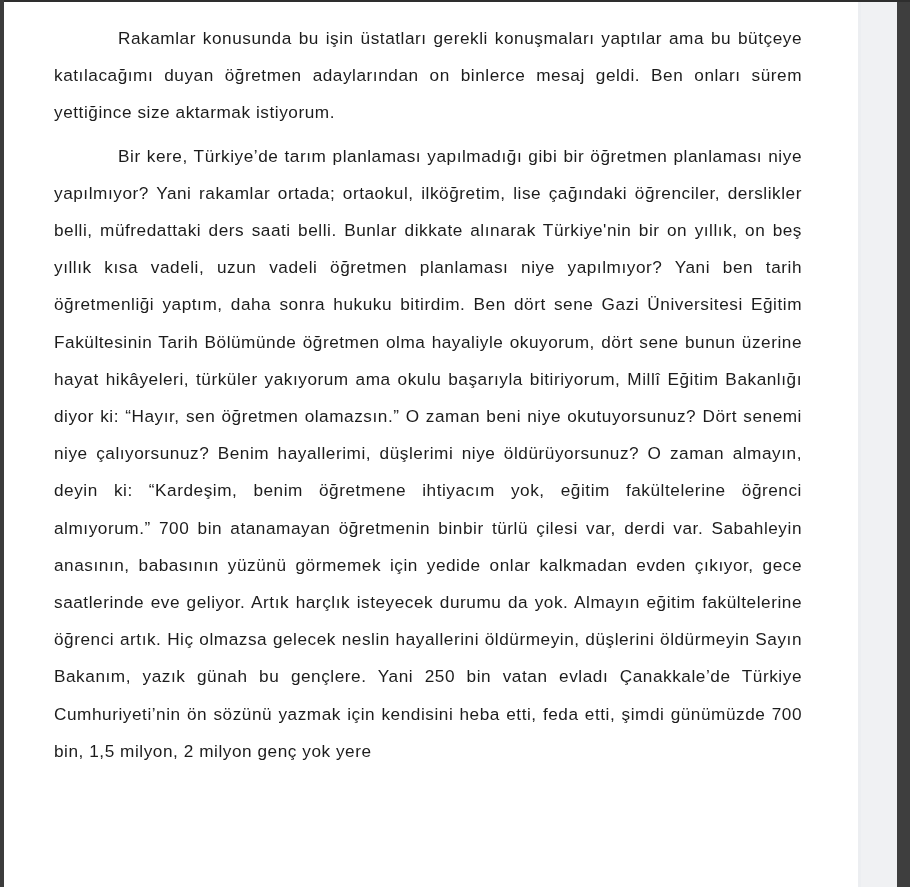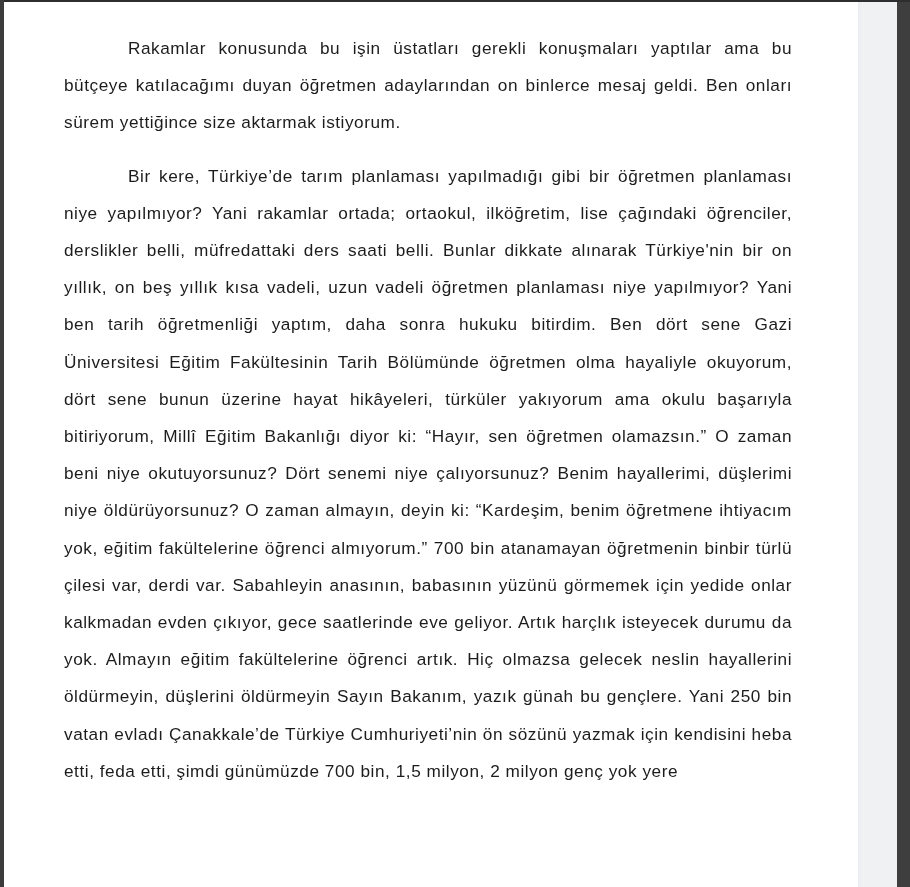--- a/index.html
+++ b/index.html
@@ -32,21 +32,21 @@
       background: #3e3e3e;
     }
     .text-block {
       position: absolute; left: 48px; top: 14px; width: 760px;
       font-size: 17.2px;
       line-height: 37.2px;
       color: #1c1c1c;
       letter-spacing: 0.55px;
     }
     .para {
-      margin: 16px;
+      margin: 6px;
       text-align: justify;
       text-indent: 64px;
     }
   </style>
 </head>
 <body>
 
 <div class="top-edge"></div>
 <div class="left-frame"></div>
 

